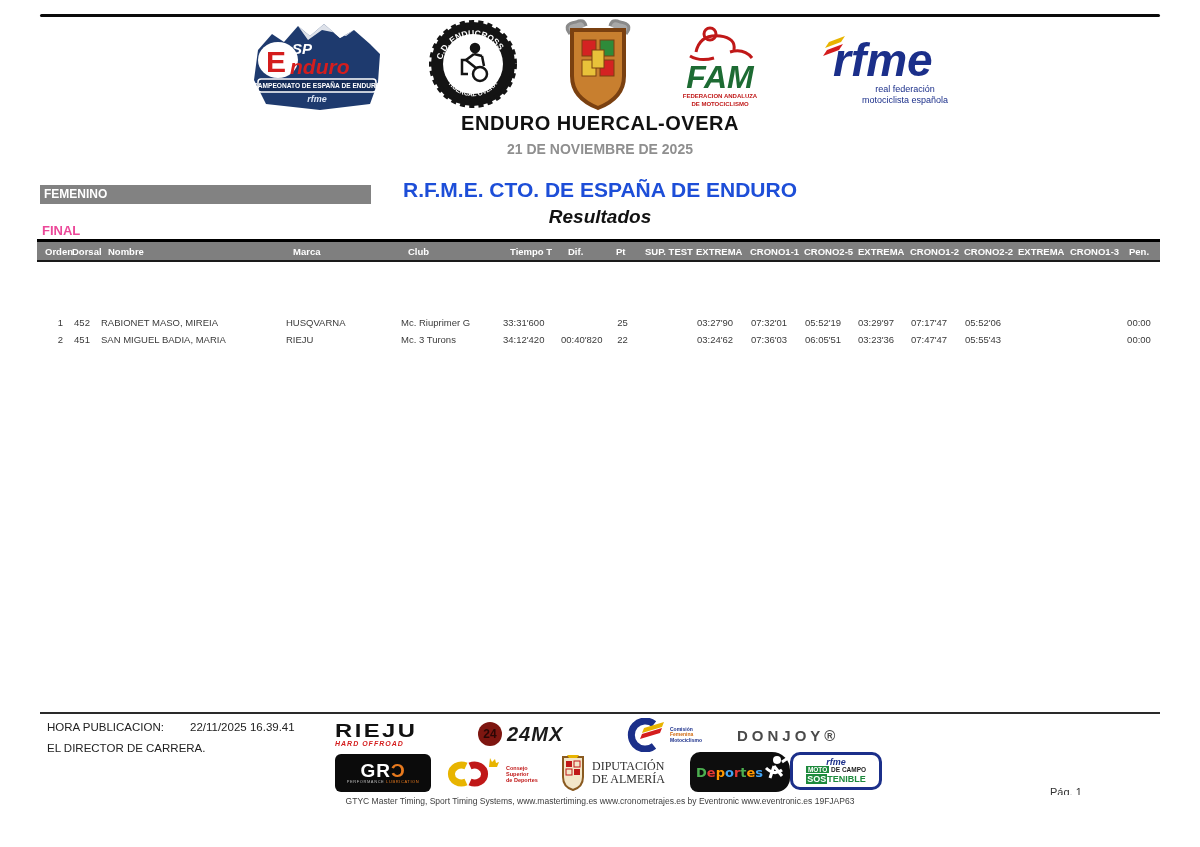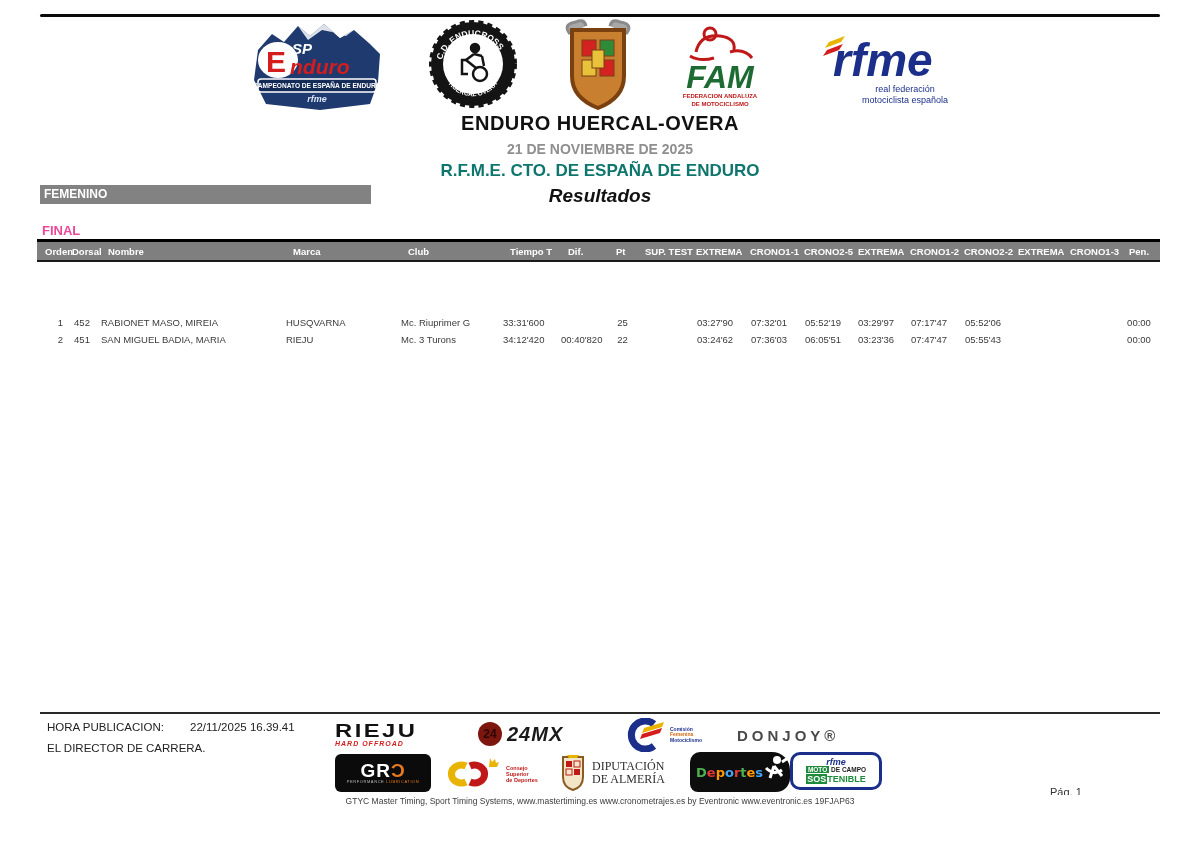--- a/index.html
+++ b/index.html
@@ -5,21 +5,21 @@
   html,body{margin:0;padding:0;background:#fff;}
   .page{position:relative;width:1200px;height:847px;background:#fff;overflow:hidden;
         font-family:"Liberation Sans","DejaVu Sans",sans-serif;color:#222;}
   .abs{position:absolute;}
   .top-rule{left:40px;top:14px;width:1120px;height:3px;background:#0a0a0a;border-radius:3px;}
   
   .titleblock{left:300px;top:112px;width:600px;text-align:center;}
   .t-main{font-size:20px;font-weight:bold;color:#111;letter-spacing:.5px;}
   .t-date{font-size:14px;font-weight:bold;color:#8f8f8f;margin-top:6px;}
   .t-club{font-size:15px;font-weight:bold;color:#8f8f8f;margin-top:6px;}
-  .t-champ{font-size:17px;font-weight:bold;color:#0f766e;margin-top:4px;}
+  .t-champ{font-size:21px;font-weight:bold;color:#1d4ed8;margin-top:21px;}
   .t-res{font-size:19px;font-weight:bold;font-style:italic;color:#111;margin-top:4px;}
   
   .cat-bar{left:40px;top:185px;width:331px;height:19px;background:#828282;color:#fff;
            font-size:12px;font-weight:bold;line-height:19px;padding-left:4px;box-sizing:border-box;}
   .stage{left:42px;top:223px;font-size:13px;font-weight:bold;color:#ec4899;}
   
   table.res{position:absolute;left:37px;top:239px;width:1123px;border-collapse:collapse;table-layout:fixed;}
   table.res th{background:#7f7f7f;color:#fff;font-size:9.5px;font-weight:bold;height:18px;
                border-top:3px solid #000;border-bottom:2px solid #1a1a1a;white-space:nowrap;
                overflow:visible;padding:0 8px;}

